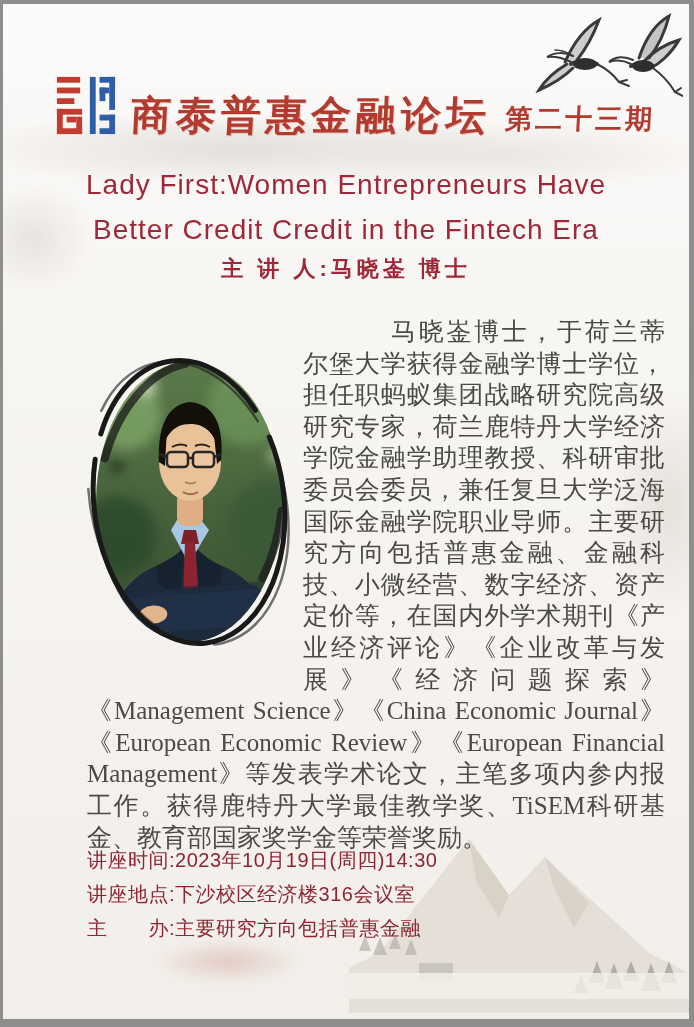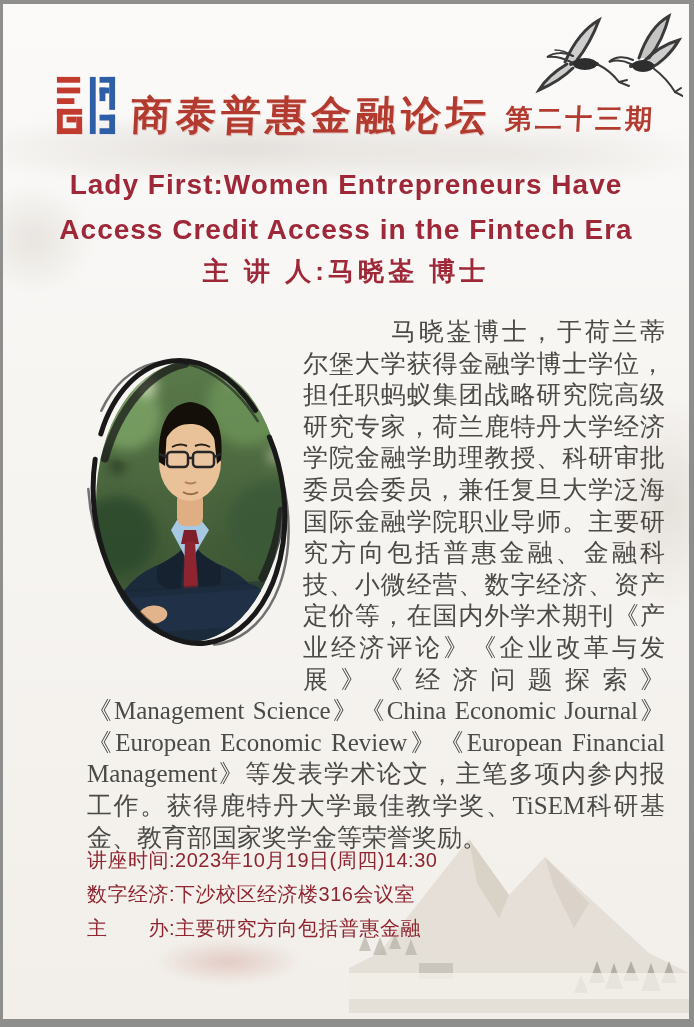--- a/index.html
+++ b/index.html
@@ -59,26 +59,26 @@
     font-weight:bold;font-size:27px;line-height:1;
     color:#b23a2e;letter-spacing:3px;
     transform:skewX(-3deg);
     padding-bottom:3px;white-space:nowrap;
   }
   .cranes{position:absolute;top:6px;right:6px;}
   
   .title{
     position:absolute;top:158px;left:0;width:100%;
     text-align:center;color:#9e2837;
-    font-weight:bold;font-size:28px;line-height:45px;letter-spacing:1px;
+    font-weight:normal;font-size:28px;line-height:45px;letter-spacing:1px;
   }
   .speaker{
     position:absolute;top:250px;left:0;width:100%;
     text-align:center;color:#9e2837;
-    font-weight:bold;font-size:26px;letter-spacing:4px;
+    font-weight:bold;font-size:22px;letter-spacing:4px;
   }
   
   .bio{
     position:absolute;top:312px;left:84px;width:578px;
     color:#4b4a47;font-size:25px;line-height:31.6px;
     text-align:justify;
   }
   .bio p{margin:0;text-indent:88px;font-family:Liberation Serif, serif;}
   .portrait-float{
     float:left;width:216px;height:348px;margin:0;
@@ -167,21 +167,21 @@
         <path d="M104,56 C112,52 120,52 126,56" stroke-width="4"></path>
         <path d="M104,54 C96,50 88,50 82,52 C88,46 98,46 106,50" stroke-width="2"></path>
         <path d="M126,58 C134,64 142,72 148,82" stroke-width="2"></path>
         <path d="M148,82 L156,86 M148,82 L154,78" stroke-width="2"></path>
         <ellipse cx="116" cy="56" rx="11" ry="6" fill="#2e2e2e" stroke="none"></ellipse>
       </g>
     </svg>
 
     <div class="title">
       <div>Lady First:Women Entrepreneurs Have</div>
-      <div>Access Credit Access in the Fintech Era</div>
+      <div>Better Credit Credit in the Fintech Era</div>
     </div>
 
     <div class="speaker">主 讲 人:马晓崟 博士</div>
 
     <div class="bio">
       <div class="portrait-float">
         <svg width="216" height="348" viewBox="0 0 216 348">
           <defs>
             <clipPath id="ovalClip">
                 <ellipse cx="102" cy="186" rx="93" ry="140"></ellipse>
@@ -245,18 +245,18 @@
             <ellipse cx="103" cy="185" rx="92" ry="139" stroke-width="8" opacity="0.75" stroke-dasharray="70 330 130 290" transform="rotate(6 102 186)"></ellipse>
             <ellipse cx="101" cy="187" rx="97" ry="144" stroke-width="2.5" opacity="0.6" stroke-dasharray="200 60 160 80" transform="rotate(-14 102 186)"></ellipse>
           </g>
         </svg>
       </div>
       <p>马晓崟博士，于荷兰蒂尔堡大学获得金融学博士学位，担任职蚂蚁集团战略研究院高级研究专家，荷兰鹿特丹大学经济学院金融学助理教授、科研审批委员会委员，兼任复旦大学泛海国际金融学院职业导师。主要研究方向包括普惠金融、金融科技、小微经营、数字经济、资产定价等，在国内外学术期刊《产业经济评论》《企业改革与发展》《经济问题探索》《Management Science》《China Economic Journal》《European Economic Review》《European Financial Management》等发表学术论文，主笔多项内参内报工作。获得鹿特丹大学最佳教学奖、TiSEM科研基金、教育部国家奖学金等荣誉奖励。</p>
     </div>
 
     <div class="details">
       <div class="line">讲座时间:2023年10月19日(周四)14:30</div>
-      <div class="line">数字经济:下沙校区经济楼316会议室</div>
+      <div class="line">讲座地点:下沙校区经济楼316会议室</div>
       <div class="line">主　　办:主要研究方向包括普惠金融</div>
     </div>
 
   </div>
 </div>
 
 </body></html>

